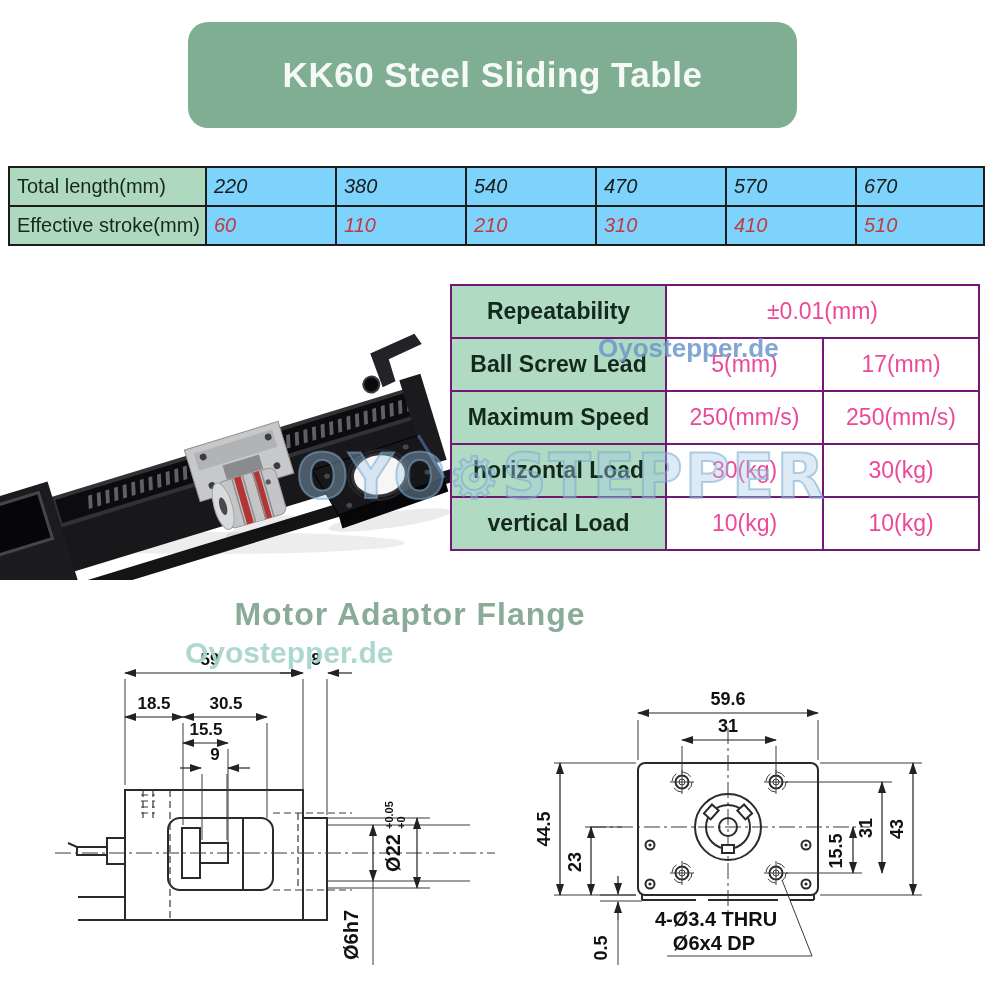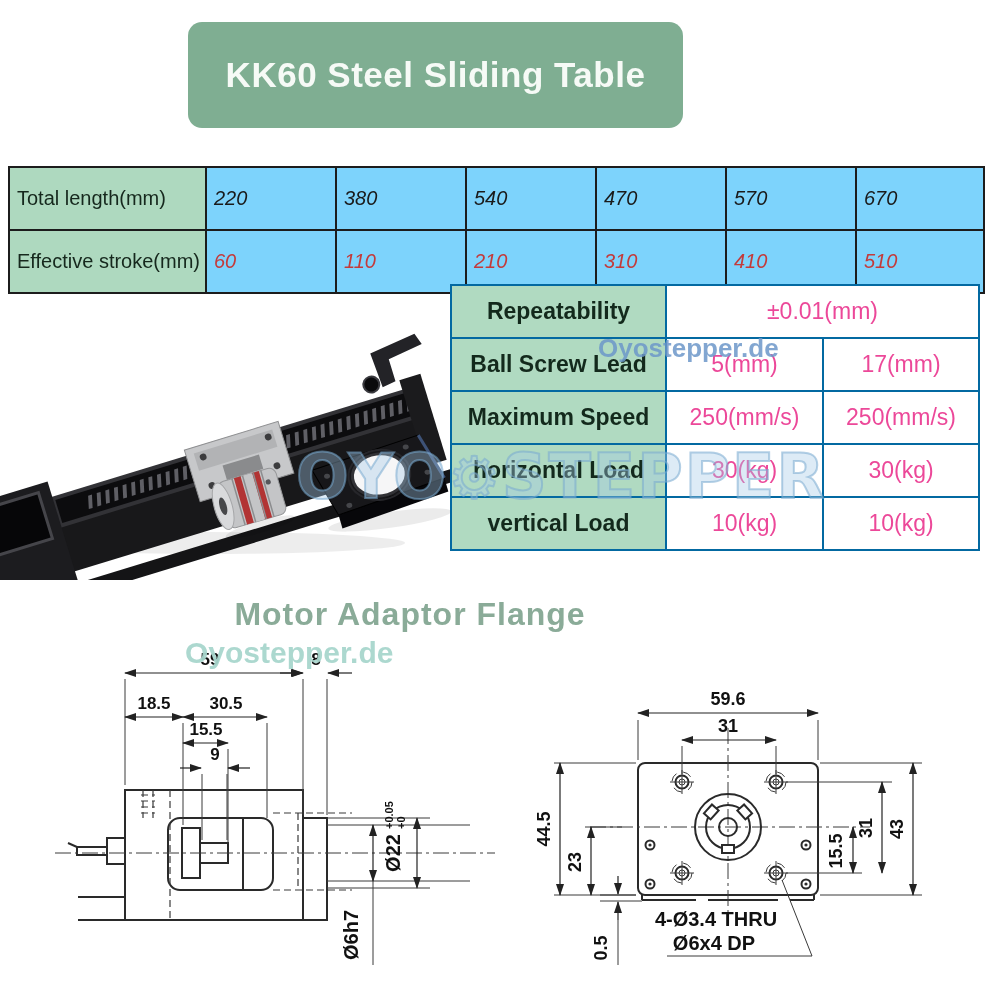--- a/index.html
+++ b/index.html
@@ -1,37 +1,37 @@
 <!DOCTYPE html>
 <html><head>
 <meta charset="utf-8">
 <style>
   html,body{margin:0;padding:0;background:#ffffff;}
   .page{position:relative;width:990px;height:990px;background:#fff;overflow:hidden;
         font-family:"Liberation Sans",sans-serif;color:#1a1a1a;}
 
   
-  .banner{position:absolute;left:188px;top:22px;width:495px;height:106px;
-          background:#7fae92;border-radius:14px;display:flex;flex-direction:column;
+  .banner{position:absolute;left:188px;top:22px;width:609px;height:106px;
+          background:#7fae92;border-radius:20px;display:flex;flex-direction:column;
           align-items:center;justify-content:center;}
   .banner div{color:#f6faf6;font-weight:bold;font-size:35px;line-height:48px;
               letter-spacing:0.5px;white-space:nowrap;}
 
   
   table{border-collapse:collapse;}
   .len-table{position:absolute;left:8px;top:166px;width:975px;table-layout:fixed;}
-  .len-table td{border:2px solid #1c1c1c;height:29px;font-size:20px;padding:16px 7px;
+  .len-table td{border:2px solid #1c1c1c;height:29px;font-size:20px;padding:4px 7px;
                 overflow:hidden;white-space:nowrap;margin-top:12px;}
   .len-table td.lbl{background:#aed9bf;color:#16281d;text-align:left;}
   .len-table td.num{background:#7dd3fc;text-align:left;font-style:italic;}
   .len-table tr.red td.num{color:#c43a3a;}
 
   
   .spec-table{position:absolute;left:450px;top:284px;width:528px;table-layout:fixed;}
-  .spec-table td{border:2px solid #0369a1;height:51px;font-size:23px;text-align:center;
+  .spec-table td{border:2px solid #701a75;height:51px;font-size:23px;text-align:center;
                  padding:0 2px;overflow:hidden;white-space:nowrap;}
   .spec-table td.lbl{background:#b0dac1;color:#13291c;font-weight:bold;}
   .spec-table td.val{background:#fff;color:#ec4899;}
 
   
   .section-heading{position:absolute;left:0;top:596px;width:820px;text-align:center;
                    font-size:32px;font-weight:bold;color:#8aab98;letter-spacing:1px;}
   .wm-site{position:absolute;font-weight:bold;pointer-events:none;white-space:nowrap;}
   .wm-site.one{left:598px;top:333px;font-size:26px;color:rgba(108,150,201,0.85);}
   .wm-site.two{left:185px;top:636px;font-size:30px;color:rgba(168,214,204,0.95);}

